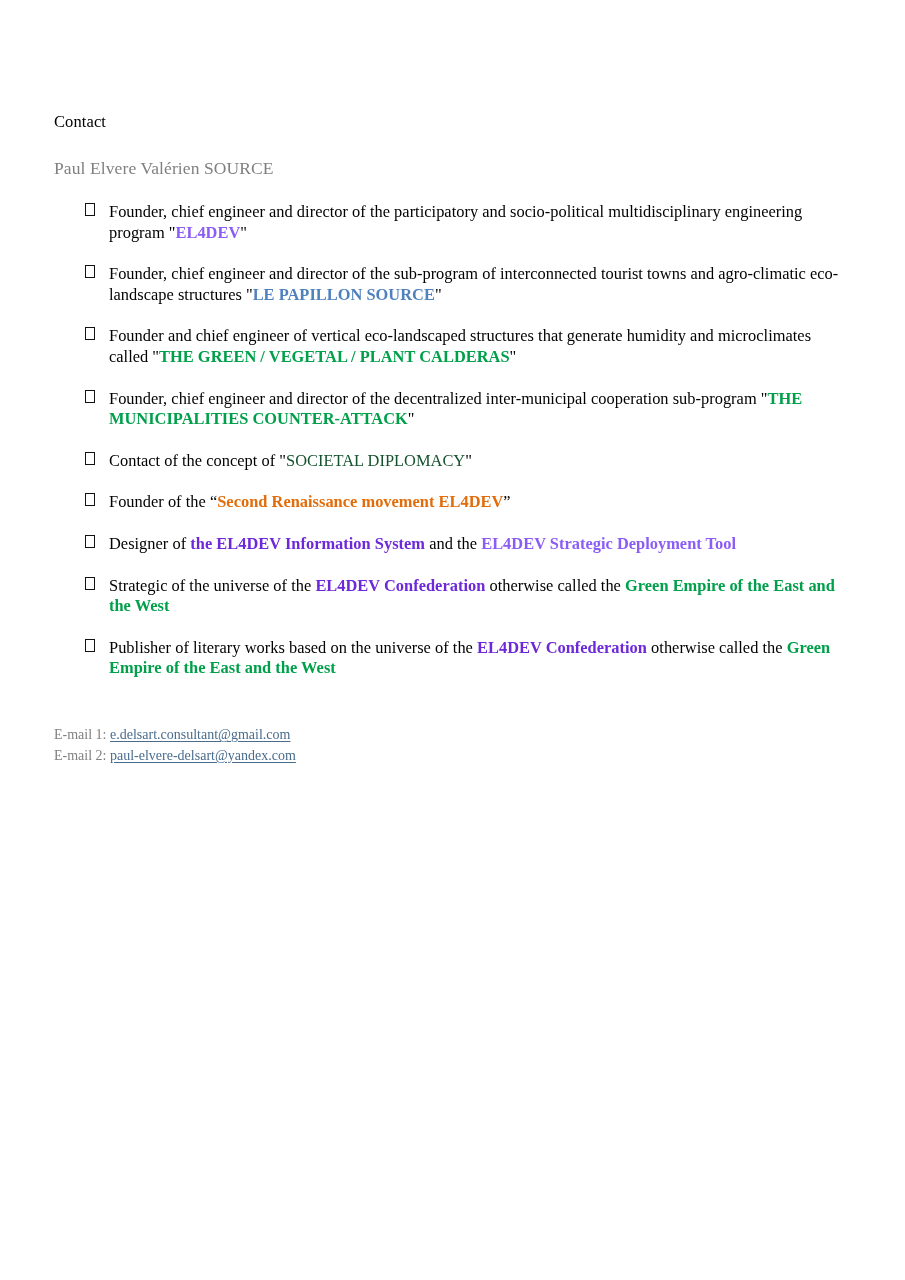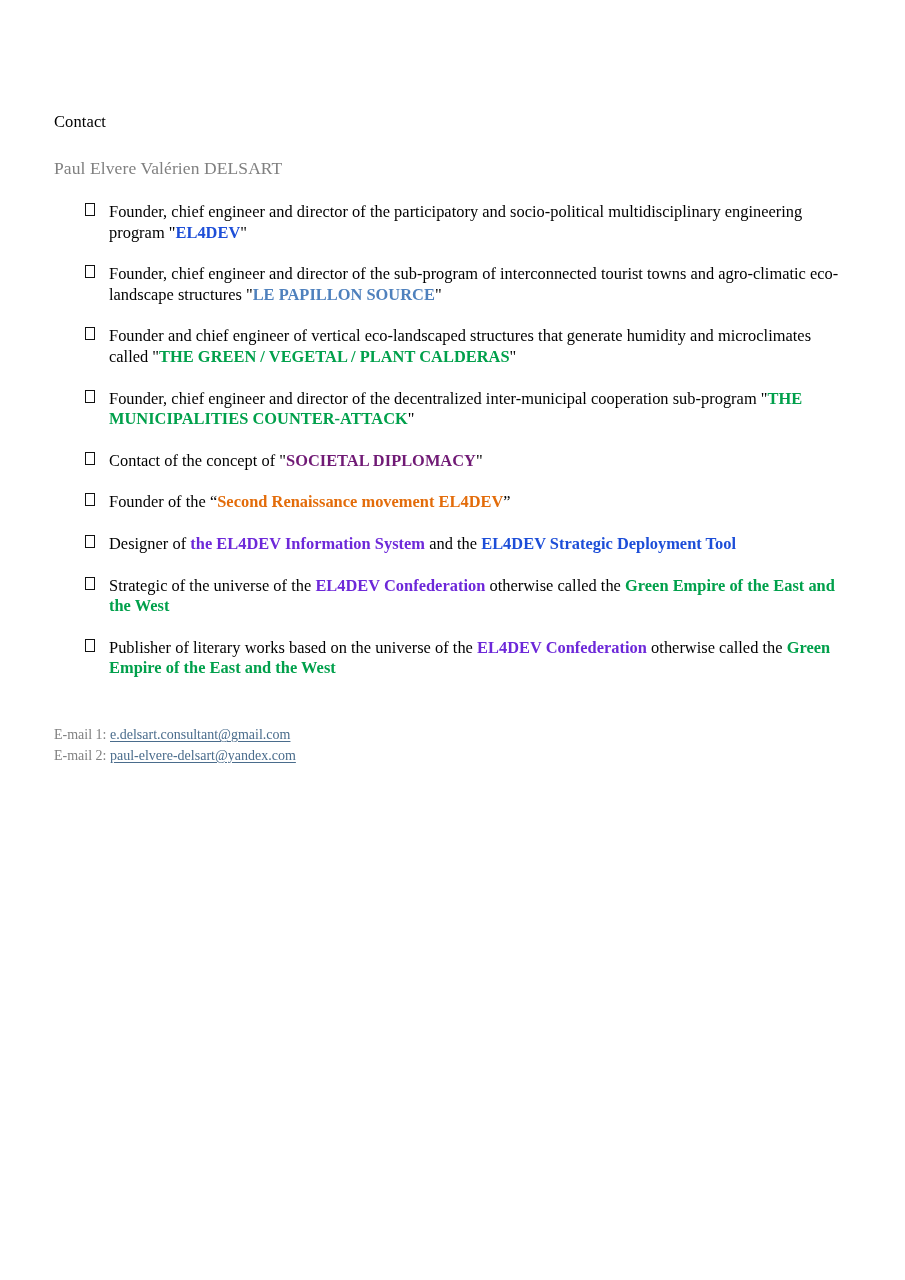--- a/index.html
+++ b/index.html
@@ -68,24 +68,24 @@
     border: 1.3px solid #111111;
     box-sizing: border-box;
     display: inline-block;
   }
 
   .indent-wrap {
     display: block;
   }
 
   
-  .t-red      { color: #1d4ed8; font-weight: bold; text-align: right; }
+  .t-red      { color: #8b5cf6; font-weight: bold; text-align: right; }
   .t-blue     { color: #4F81BD; font-weight: bold; }
   .t-green    { color: #00A04B; font-weight: bold; }
-  .t-purple   { color: #701a75; font-weight: bold; }
+  .t-purple   { color: #14532d; font-weight: normal; }
   .t-orange   { color: #E36C0A; font-weight: bold; margin-top: 38px; }
   .t-bold     { color: #6d28d9; font-weight: bold; }
   .t-bold-ul  { color: #000000; font-weight: bold; text-decoration: underline; text-underline-offset: 2px; }
   .t-plain    { color: #000000; font-weight: normal; }
 
   .emails {
     margin-top: 46px;
     font-size: 14px;
     line-height: 20.5px;
     color: #808080;
@@ -102,21 +102,21 @@
     text-underline-offset: 2px;
   }
 </style>
 </head>
 <body>
 
 <div class="page">
 
   <div class="contact-heading">Contact</div>
 
-  <div class="person-name">Paul Elvere Valérien DELSART</div>
+  <div class="person-name">Paul Elvere Valérien SOURCE</div>
 
   <ul class="bullet-list">
       <li class="bullet-item">
         <span class="bullet-box"></span>
         <span class="indent-wrap"><span class="t-plain">Founder, chief engineer and director of the participatory and socio-political multidisciplinary engineering program "</span><span class="t-red">EL4DEV</span><span class="t-plain">"</span></span>
       </li>
       <li class="bullet-item">
         <span class="bullet-box"></span>
         <span class="indent-wrap"><span class="t-plain">Founder, chief engineer and director of the sub-program of interconnected tourist towns and agro-climatic eco-landscape structures "</span><span class="t-blue">LE PAPILLON SOURCE</span><span class="t-plain">"</span></span>
       </li>

